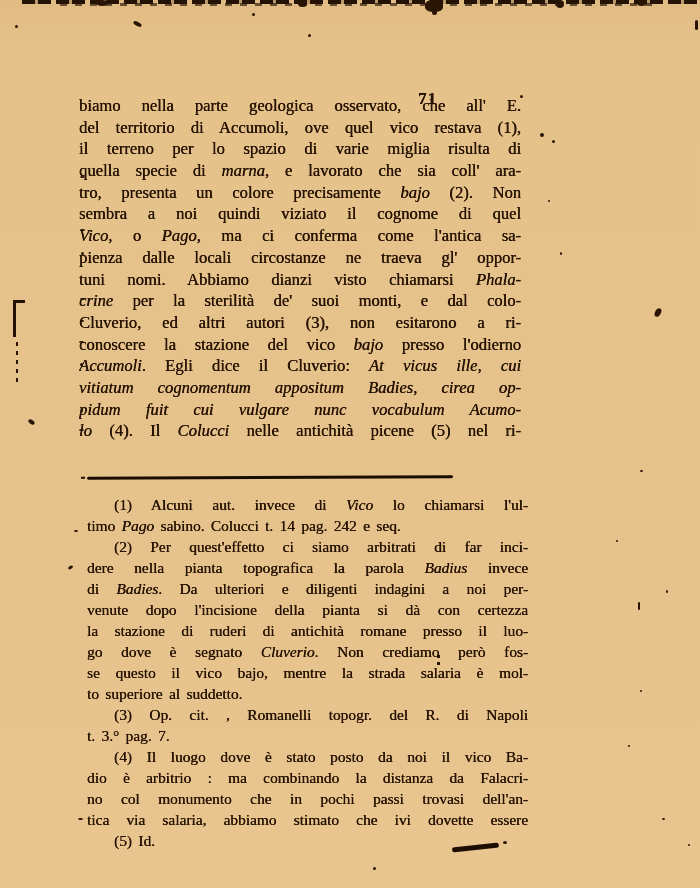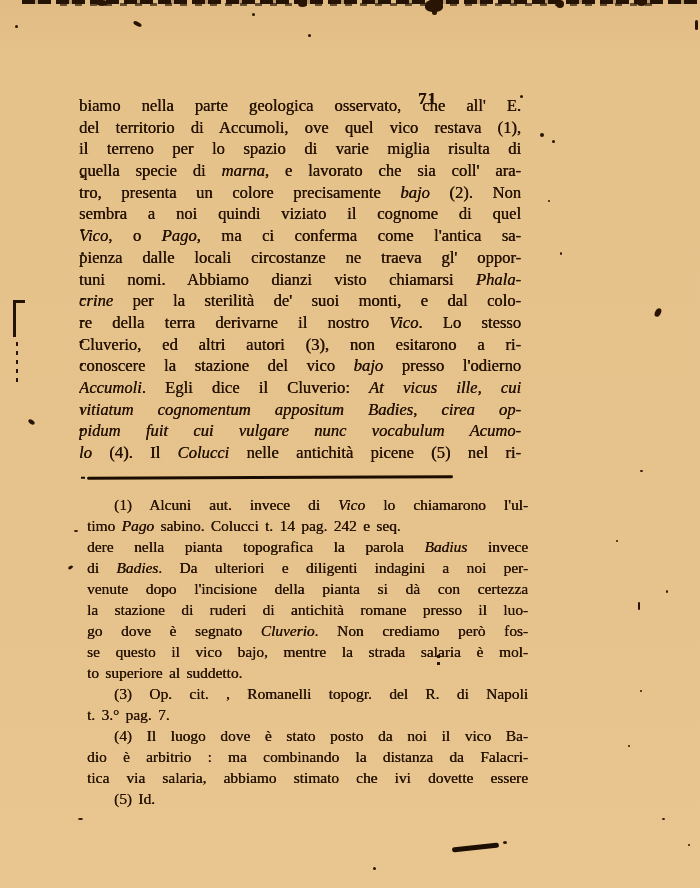--- a/index.html
+++ b/index.html
@@ -123,42 +123,43 @@
       <div class="tline just"><span>biamo nella parte geologica osservato, che all' E.</span></div>
       <div class="tline just"><span>del territorio di Accumoli, ove quel vico restava (1),</span></div>
       <div class="tline just"><span>il terreno per lo spazio di varie miglia risulta di</span></div>
       <div class="tline just"><span>quella specie di </span><span class="it">marna</span><span>, e lavorato che sia coll' ara-</span></div>
       <div class="tline just"><span>tro, presenta un colore precisamente </span><span class="it">bajo</span><span> (2). Non</span></div>
       <div class="tline just"><span>sembra a noi quindi viziato il cognome di quel</span></div>
       <div class="tline just"><span class="it">Vico</span><span>, o </span><span class="it">Pago</span><span>, ma ci conferma come l'antica sa-</span></div>
       <div class="tline just"><span>pienza dalle locali circostanze ne traeva gl' oppor-</span></div>
       <div class="tline just"><span>tuni nomi. Abbiamo dianzi visto chiamarsi </span><span class="it">Phala-</span></div>
       <div class="tline just"><span class="it">crine</span><span> per la sterilità de' suoi monti, e dal colo-</span></div>
-      <div class="tline just"><span>re della terra derivarne il nostro </span><span class="it">Vico</span><span>. Lo stesso</span></div>
       <div class="tline just"><span>Cluverio, ed altri autori (3), non esitarono a ri-</span></div>
       <div class="tline just"><span>conoscere la stazione del vico </span><span class="it">bajo</span><span> presso l'odierno</span></div>
       <div class="tline just"><span class="it">Accumoli</span><span>. Egli dice il Cluverio: </span><span class="it">At vicus ille, cui</span></div>
       <div class="tline just"><span class="it">vitiatum cognomentum appositum Badies, cirea op-</span></div>
       <div class="tline just"><span class="it">pidum fuit cui vulgare nunc vocabulum Acumo-</span></div>
       <div class="tline just"><span class="it">lo</span><span> (4). Il </span><span class="it">Colucci</span><span> nelle antichità picene (5) nel ri-</span></div>
     </div>
 
   <div class="rule"></div>
 
   <div class="fn" id="fn-block">
-      <div class="tline just ind"><span>(1) Alcuni aut. invece di </span><span class="it">Vico</span><span> lo chiamarono l'ul-</span></div>
+      <div class="tline just ind"><span>(1) Alcuni aut. invece di </span><span class="it">Vico</span><span> lo chiamarsi l'ul-</span></div>
       <div class="tline"><span>timo </span><span class="it">Pago</span><span> sabino. Colucci t. 14 pag. 242 e seq.</span></div>
+      <div class="tline just ind"><span>(2) Per quest'effetto ci siamo arbitrati di far inci-</span></div>
       <div class="tline just"><span>dere nella pianta topografica la parola </span><span class="it">Badius</span><span> invece</span></div>
       <div class="tline just"><span>di </span><span class="it">Badies</span><span>. Da ulteriori e diligenti indagini a noi per-</span></div>
       <div class="tline just"><span>venute dopo l'incisione della pianta si dà con certezza</span></div>
       <div class="tline just"><span>la stazione di ruderi di antichità romane presso il luo-</span></div>
       <div class="tline just"><span>go dove è segnato </span><span class="it">Cluverio</span><span>. Non crediamo però fos-</span></div>
       <div class="tline just"><span>se questo il vico bajo, mentre la strada salaria è mol-</span></div>
       <div class="tline"><span>to superiore al suddetto.</span></div>
       <div class="tline just ind"><span>(3) Op. cit. , Romanelli topogr. del R. di Napoli</span></div>
       <div class="tline"><span>t. 3.° pag. 7.</span></div>
       <div class="tline just ind"><span>(4) Il luogo dove è stato posto da noi il vico Ba-</span></div>
       <div class="tline just"><span>dio è arbitrio : ma combinando la distanza da Falacri-</span></div>
+      <div class="tline just"><span>no col monumento che in pochi passi trovasi dell'an-</span></div>
       <div class="tline just"><span>tica via salaria, abbiamo stimato che ivi dovette essere</span></div>
       <div class="tline ind"><span>(5) Id.</span></div>
     </div>
 
 </div>
 
 </body></html>

